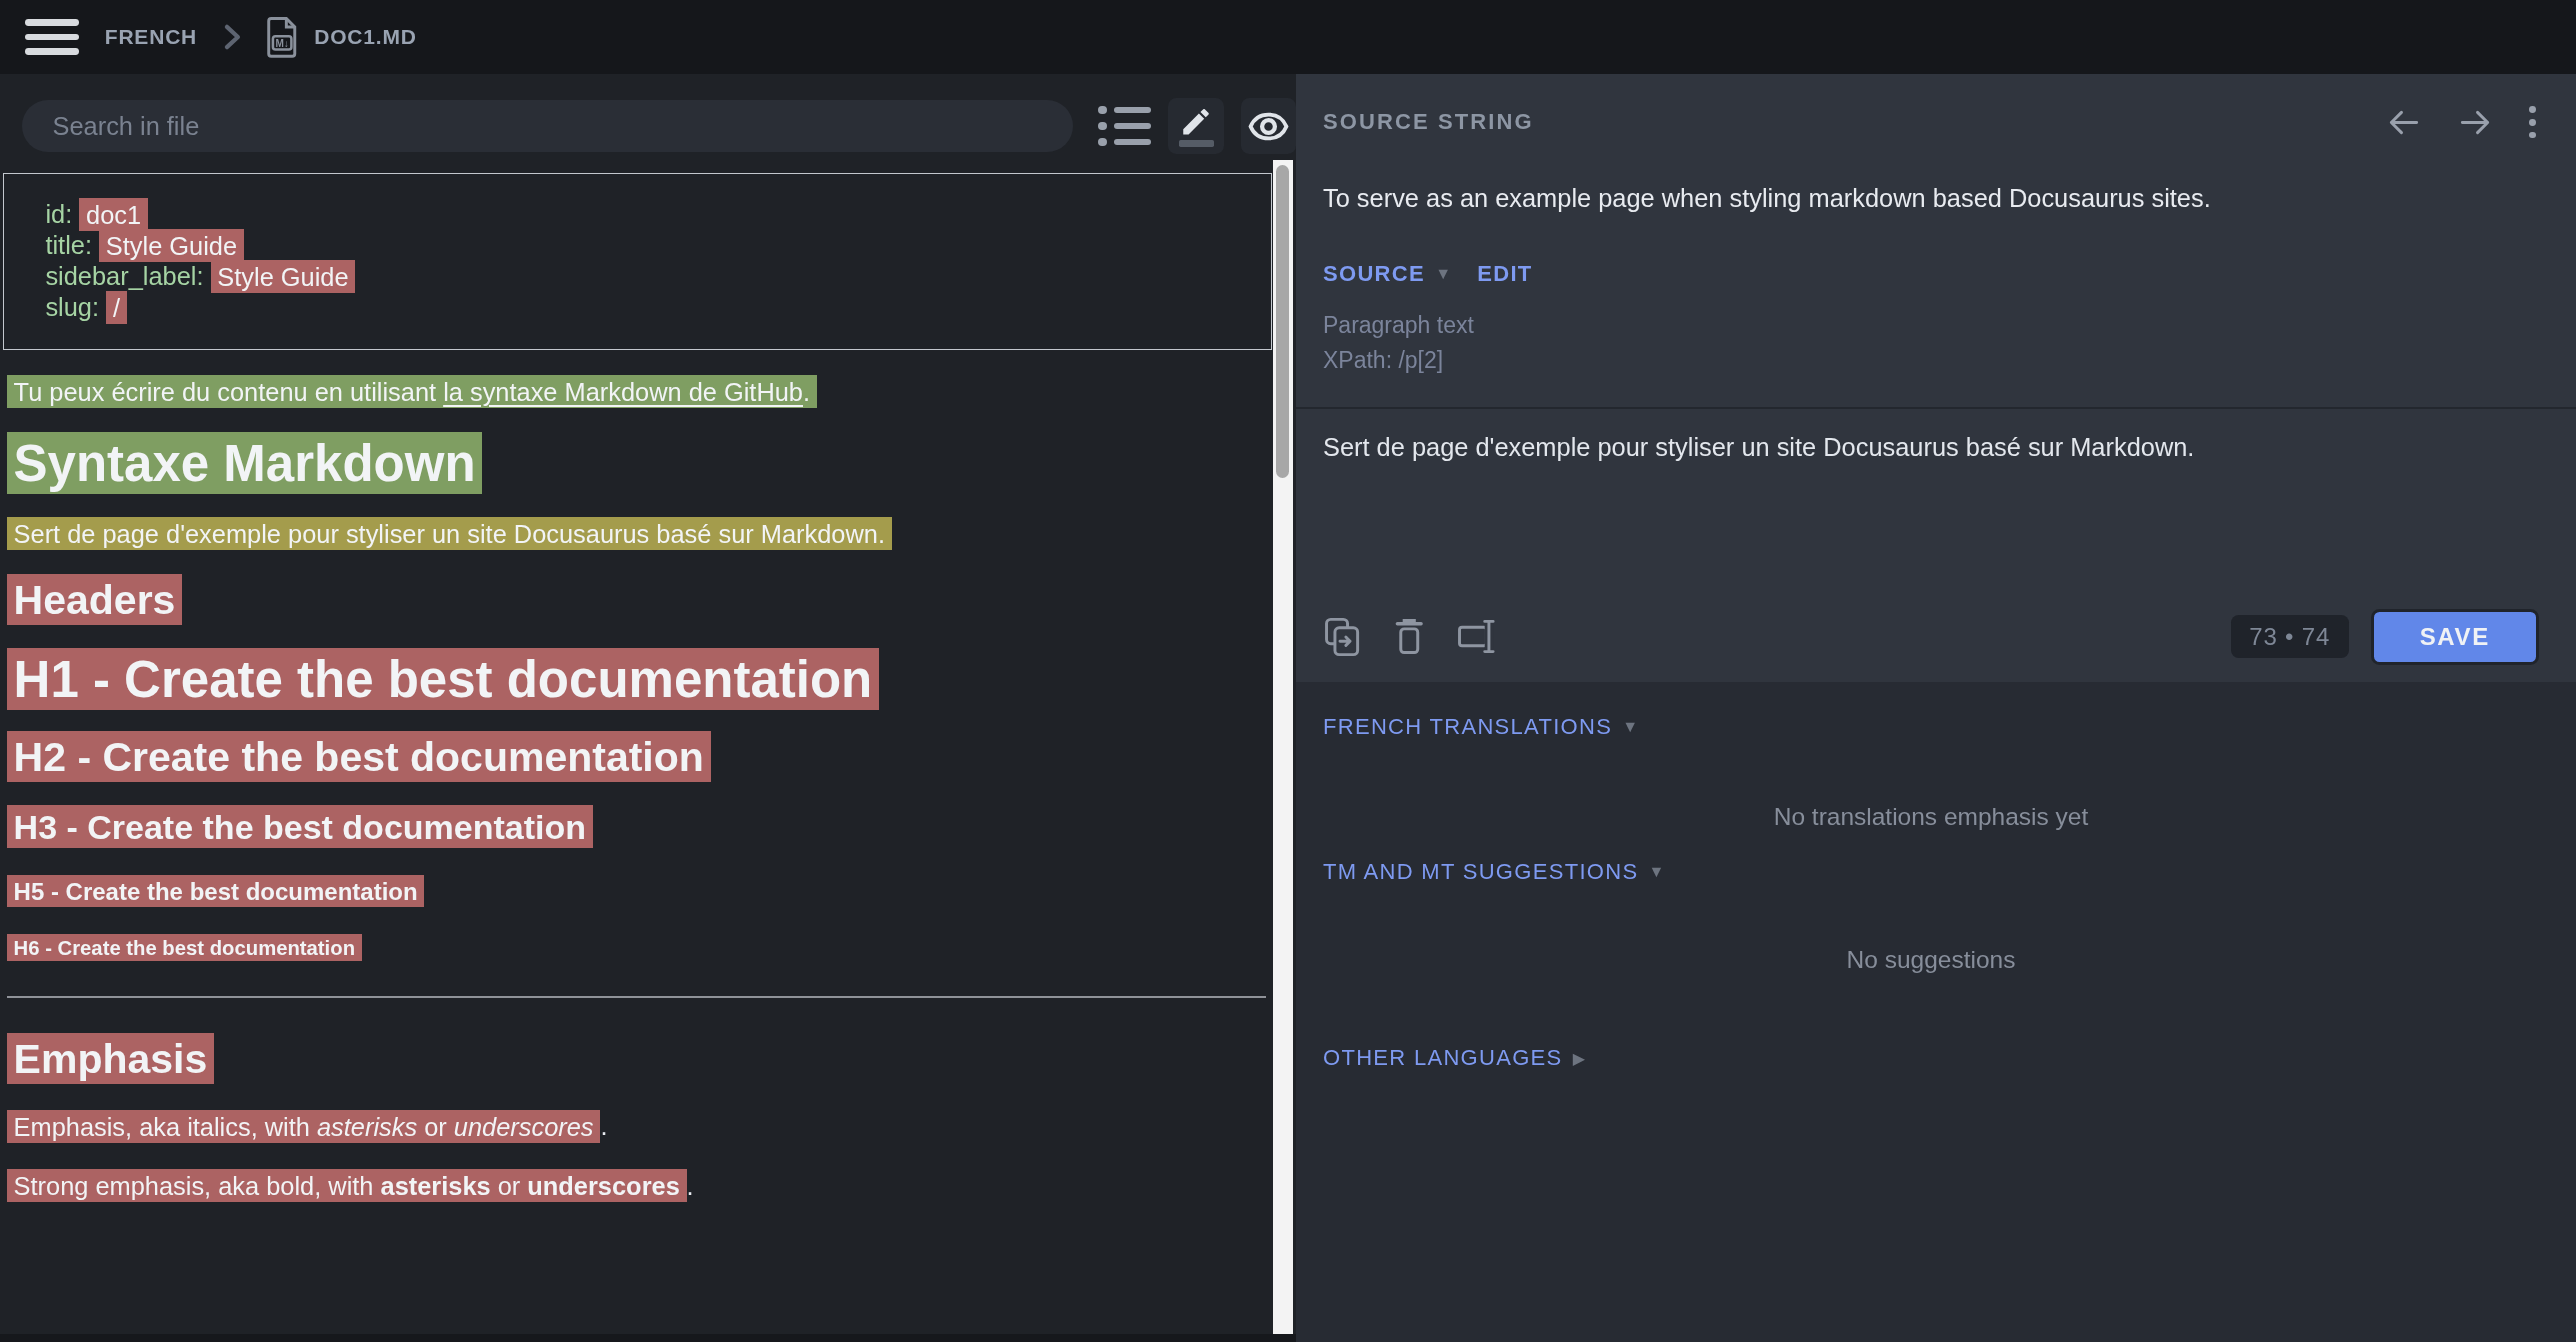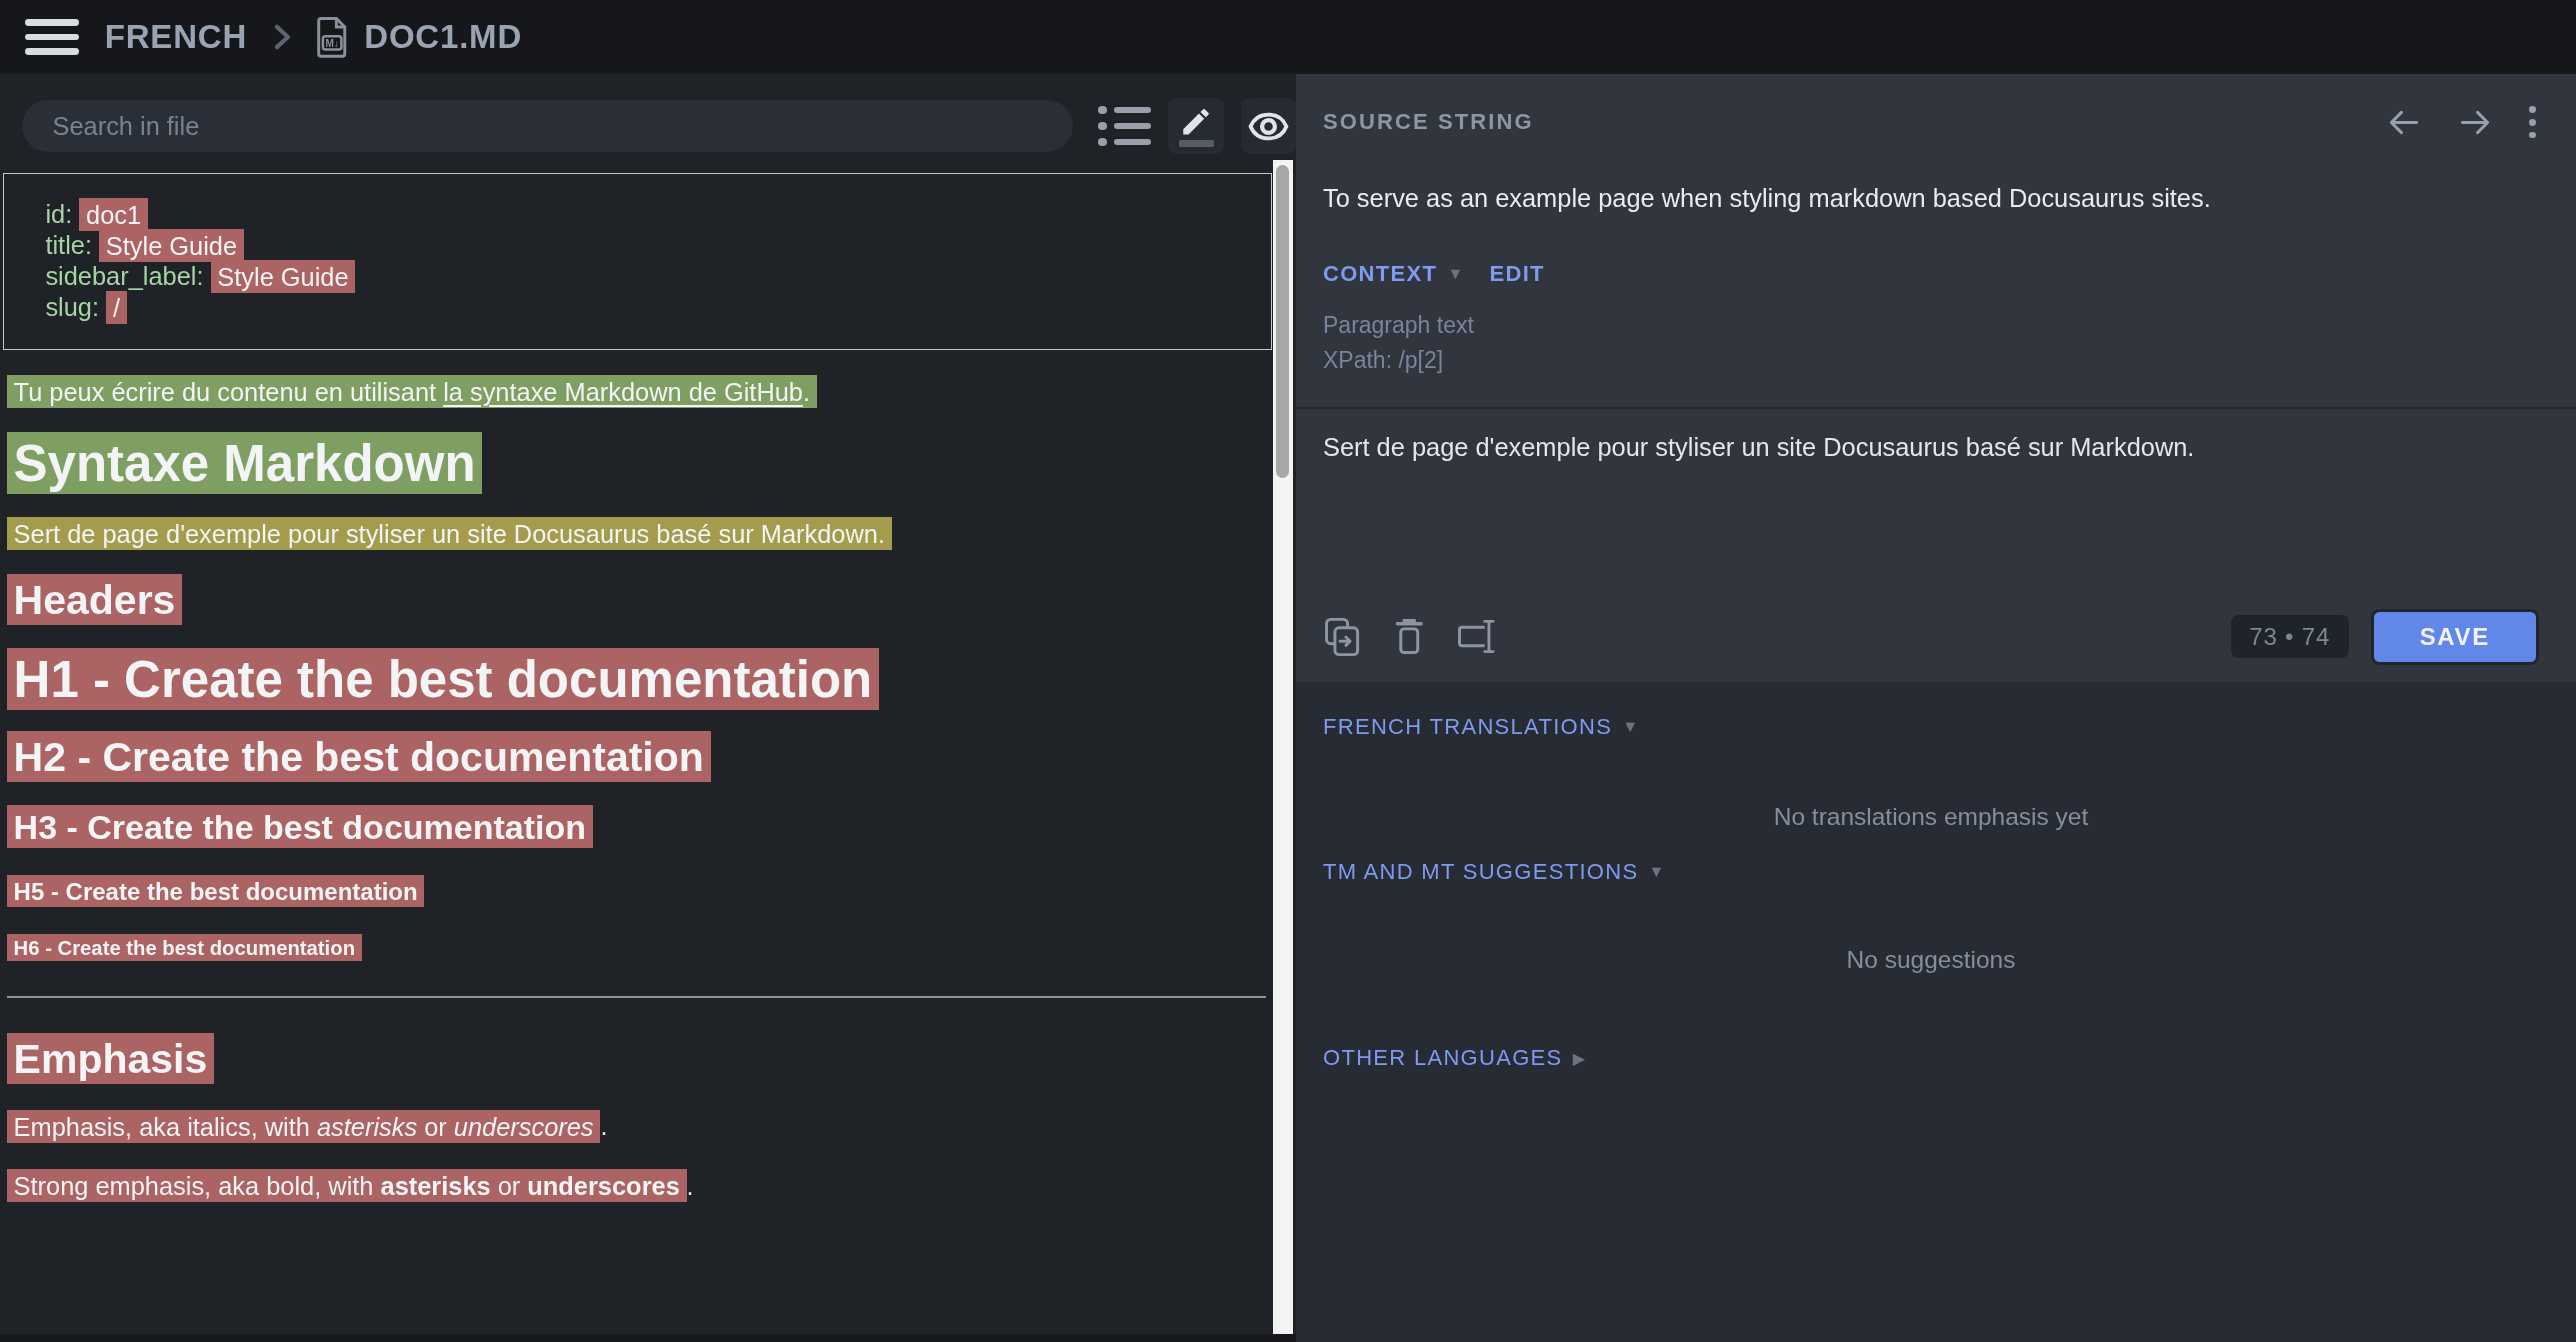--- a/index.html
+++ b/index.html
@@ -8,21 +8,21 @@
     background:#16181c;
     font-family:"Liberation Sans","DejaVu Sans",sans-serif;
     -webkit-font-smoothing:antialiased;
   }
   
   .topbar{position:absolute;left:0;top:0;width:2576px;height:74px;background:#15171b;
     display:flex;align-items:center;padding-left:25.4px;box-sizing:border-box;}
   .hamburger{display:flex;flex-direction:column;gap:7.6px;width:54px;cursor:pointer;}
   .hamburger span{display:block;height:6.8px;border-radius:3.4px;background:#d8dbdf;}
   .crumbs{display:flex;align-items:center;margin-left:25.4px;}
-  .crumb{font-size:33px;font-weight:bold;color:#99a3b2;letter-spacing:0.8px;}
+  .crumb{font-size:21px;font-weight:bold;color:#99a3b2;letter-spacing:0.8px;}
   .crumb-chevron{margin:0 24px;display:flex;align-items:center;}
   .md-file-icon{margin-right:15.2px;display:flex;align-items:center;}
   
   .left-pane{position:absolute;left:0;top:74px;width:1296px;bottom:8px;background:#1f2227;overflow:hidden;}
   .left-toolbar{display:flex;align-items:center;padding:24px 0 0 22px;}
   .search-input{width:1007px;height:52px;border-radius:26px;background:#2a2e36;border:none;outline:none;
     padding:0 30.5px;font-size:25.4px;color:#cfd4db;font-family:inherit;}
   .search-input::placeholder{color:#7a8290;}
   .list-icon{margin-left:25.4px;display:flex;flex-direction:column;gap:7.6px;cursor:pointer;}
   .list-icon .row{display:flex;align-items:center;gap:7.6px;}
@@ -202,21 +202,21 @@
             <i></i>
             <i></i>
         </button>
       </div>
     </div>
 
     <div class="source-text">To serve as an example page when styling markdown based Docusaurus sites.</div>
 
     <div class="context-row">
       <span class="context-toggle">
-        <span>CONTEXT</span>
+        <span>SOURCE</span>
         <span class="caret">▼</span>
       </span>
       <span class="edit-link">EDIT</span>
     </div>
     <div class="context-meta">
       <div>Paragraph text</div>
       <div>XPath: /p[2]</div>
     </div>
 
     <div class="card-divider"></div>

